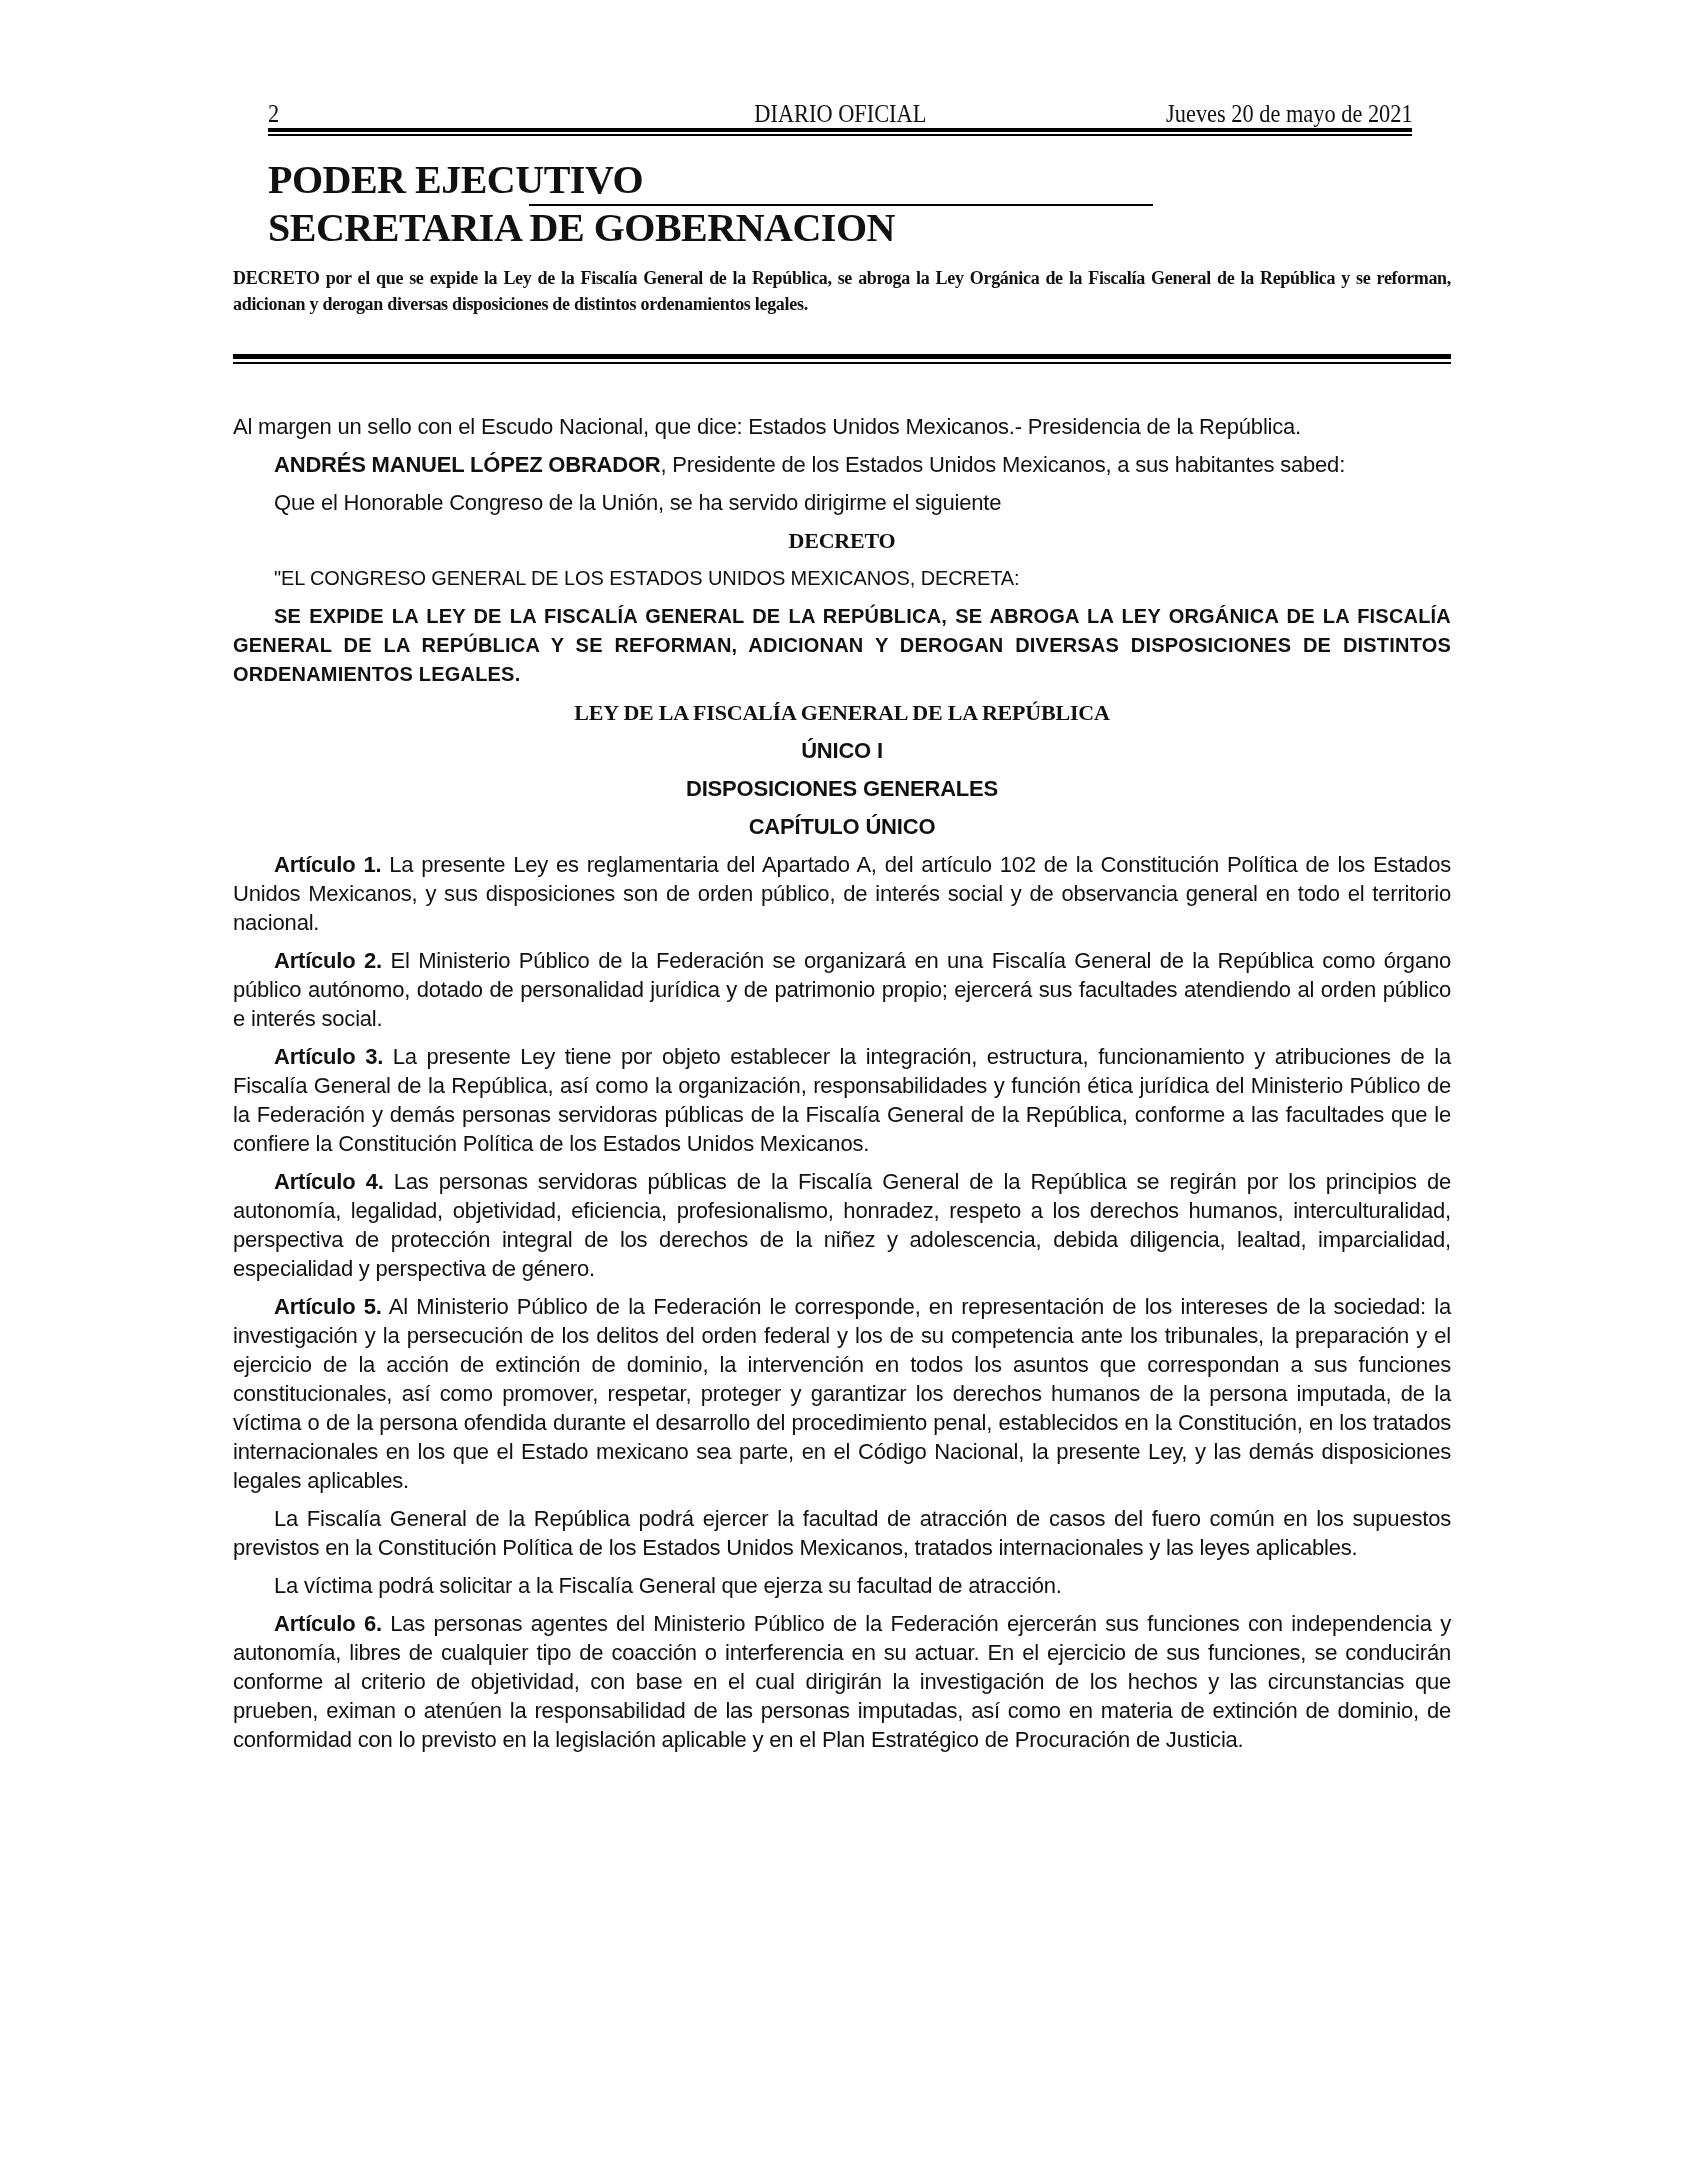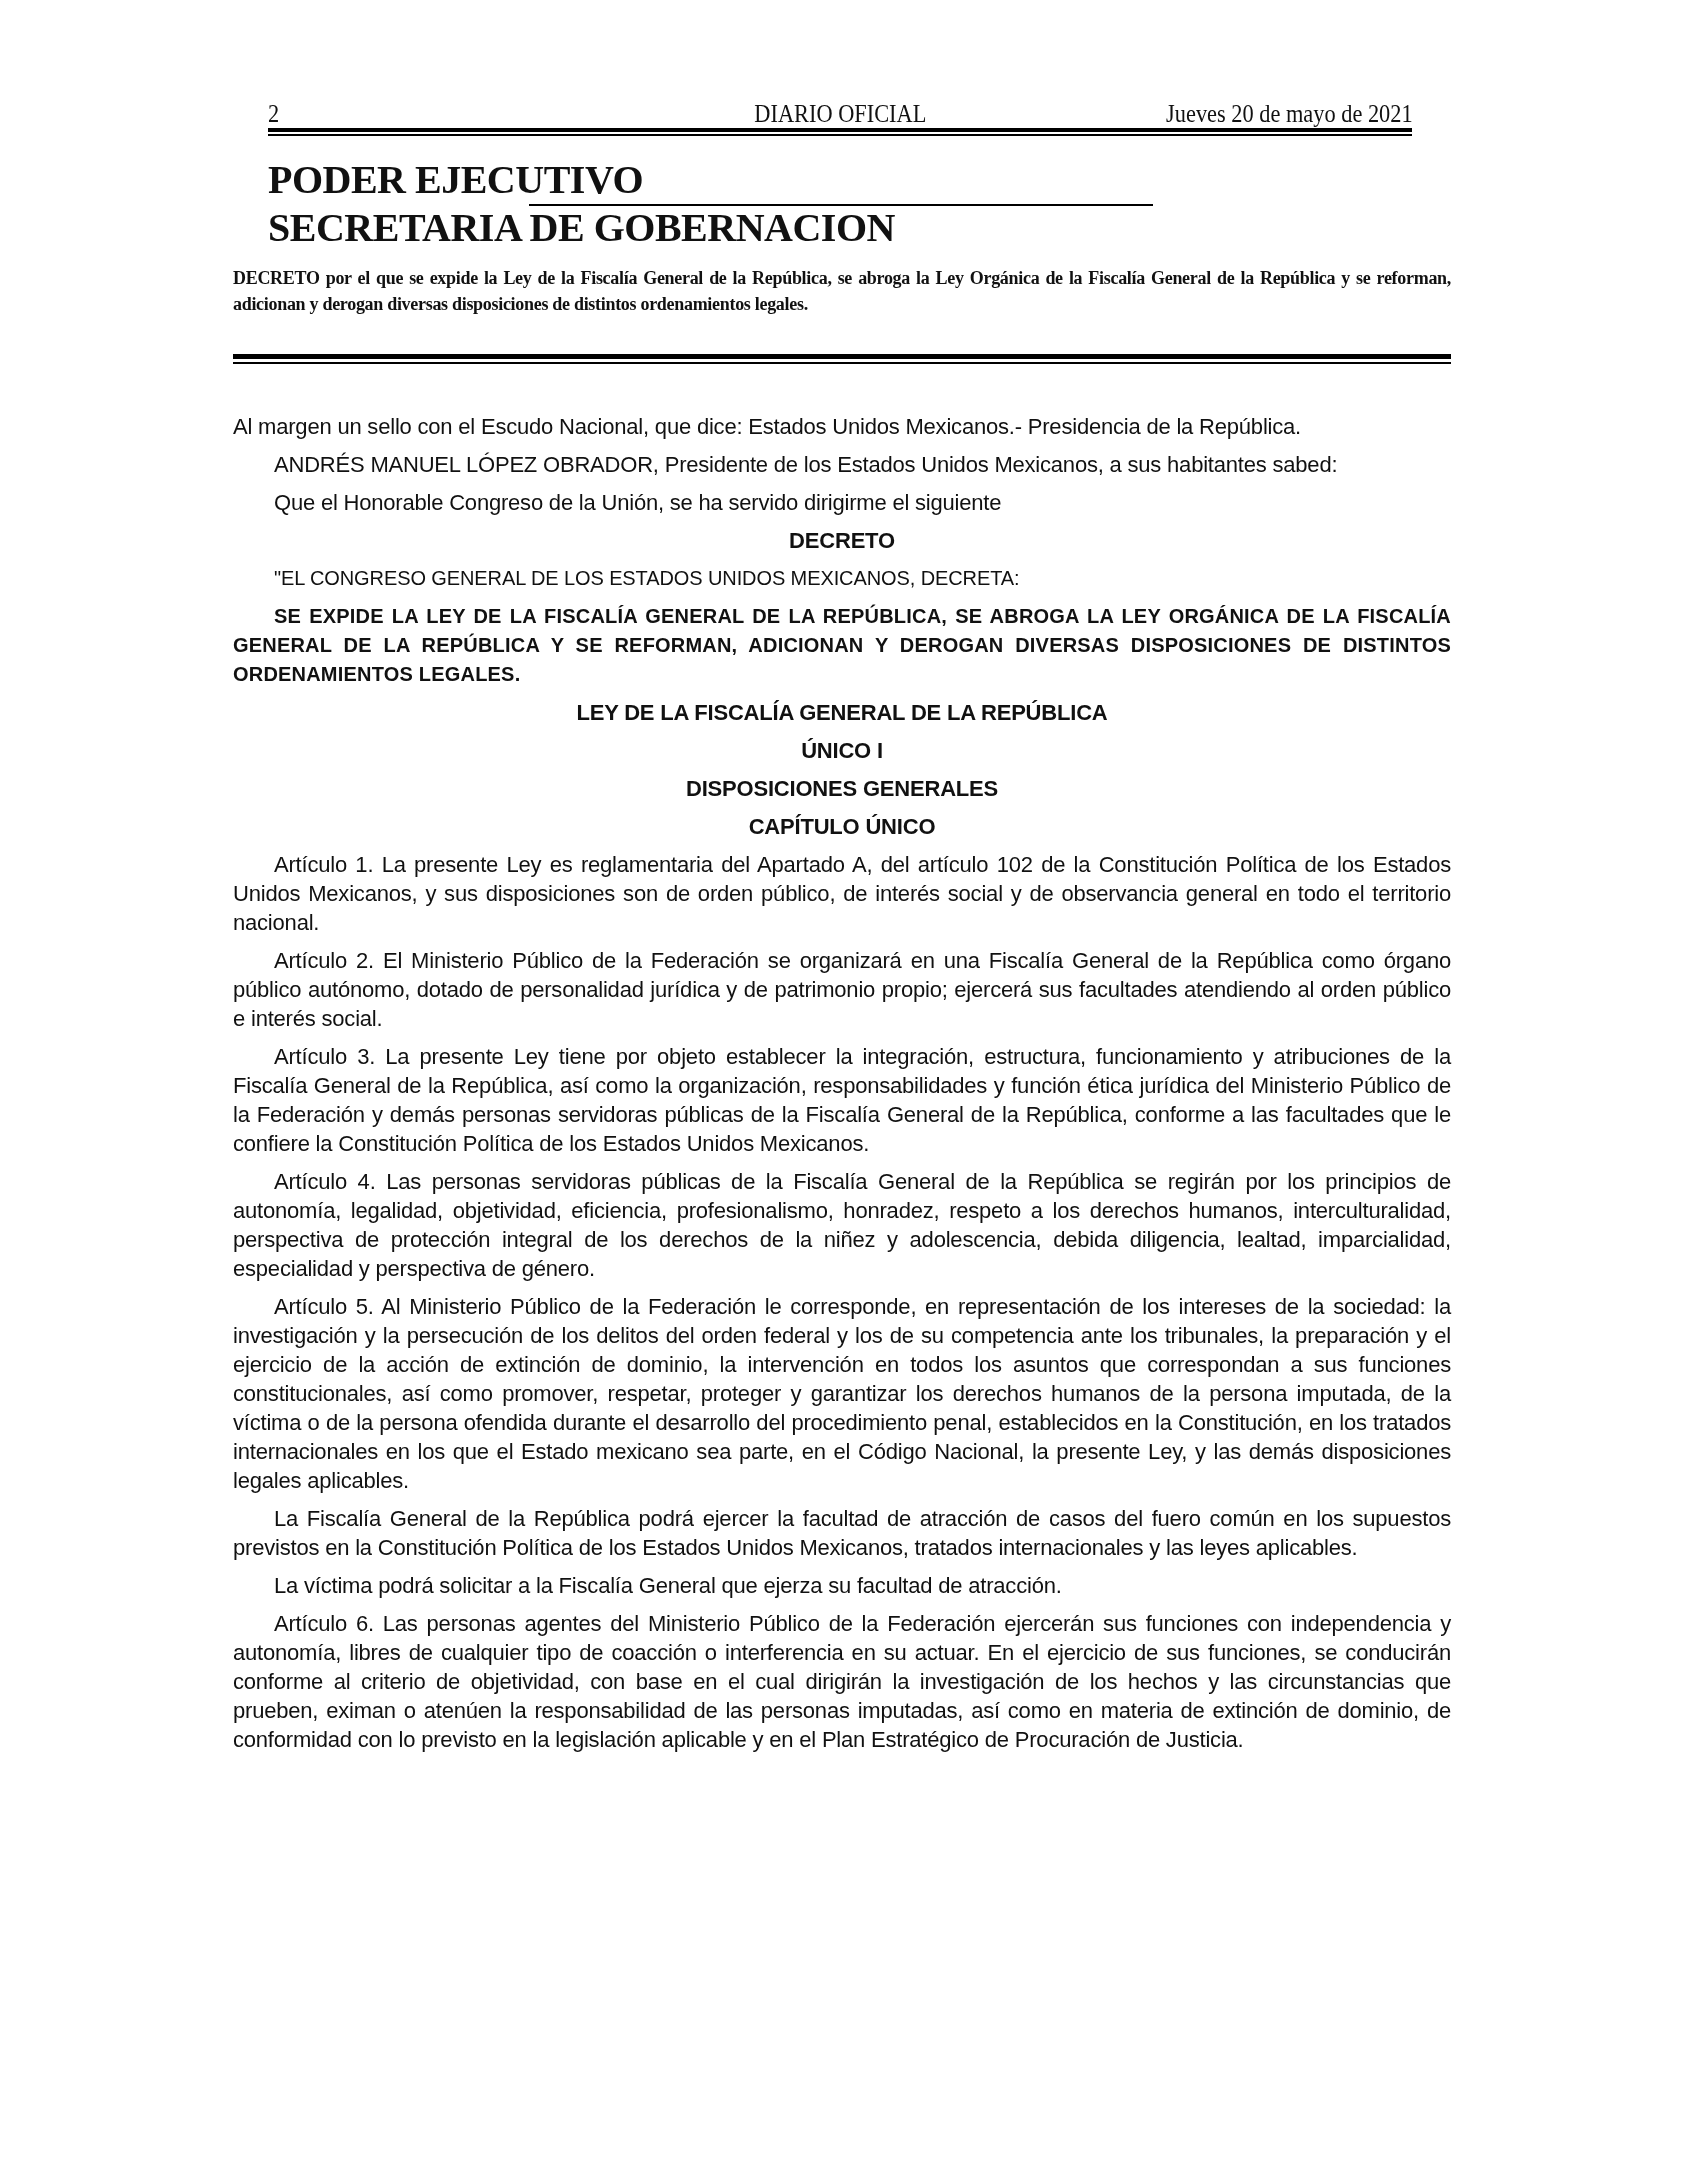--- a/index.html
+++ b/index.html
@@ -28,23 +28,23 @@
     font-family: "Liberation Serif", serif; font-weight: bold; font-size: 18px; line-height: 26px; text-align: justify; letter-spacing: -0.3px; }
   .sum-rule-1 { position: absolute; left: 233px; width: 1218px; top: 354px; height: 5px; background: #000; }
   .sum-rule-2 { position: absolute; left: 233px; width: 1218px; top: 362px; height: 2px; background: #000; }
 
   
   .body { position: absolute; left: 233px; width: 1218px; top: 368px;
     font-family: "Liberation Sans", sans-serif; font-size: 22px; line-height: 29px; letter-spacing: -0.2px; margin-top: 44px; }
   .body p { margin: 0 0 9px 0; text-align: justify; }
   .indent { text-indent: 41px; }
   .noindent { text-indent: 0; }
-  .b { font-weight: normal; }
+  .b { font-weight: bold; }
   .center { text-align: center !important; text-indent: 0; font-weight: bold; margin-bottom: 9px !important; }
-  .serif-center { font-family: Liberation Sans, sans-serif; font-size: 22px; }
+  .serif-center { font-family: Liberation Serif, serif; font-size: 22px; }
   .caps-intro { font-size: 20px; letter-spacing: -0.1px; }
   .caps-bold { font-weight: bold; font-size: 20px; letter-spacing: 0.2px; }
 </style>
 </head>
 <body>
 
 <div class="page">
 
   <div class="run-head">
     <span class="rh-page">2</span>

